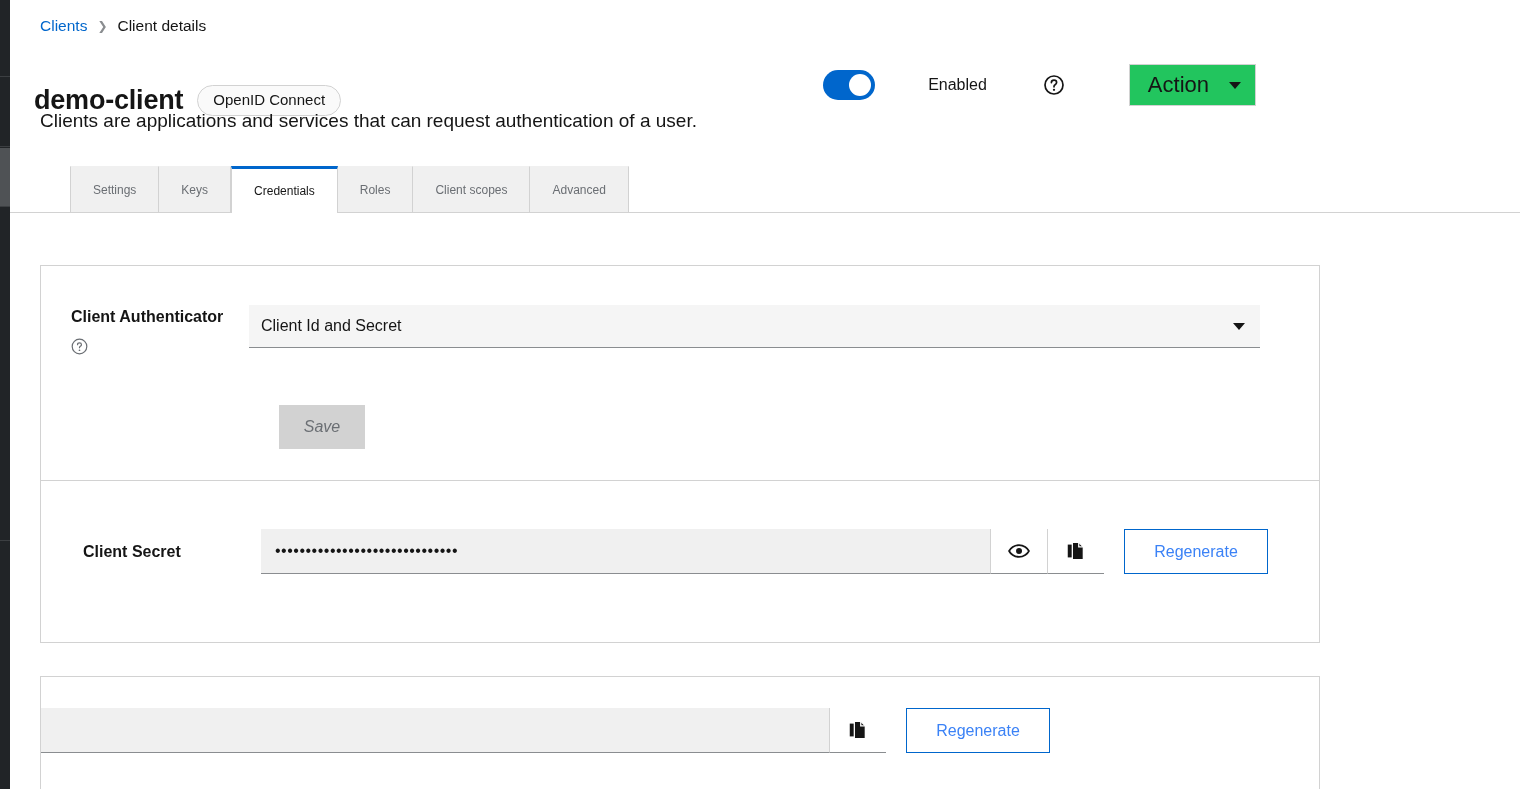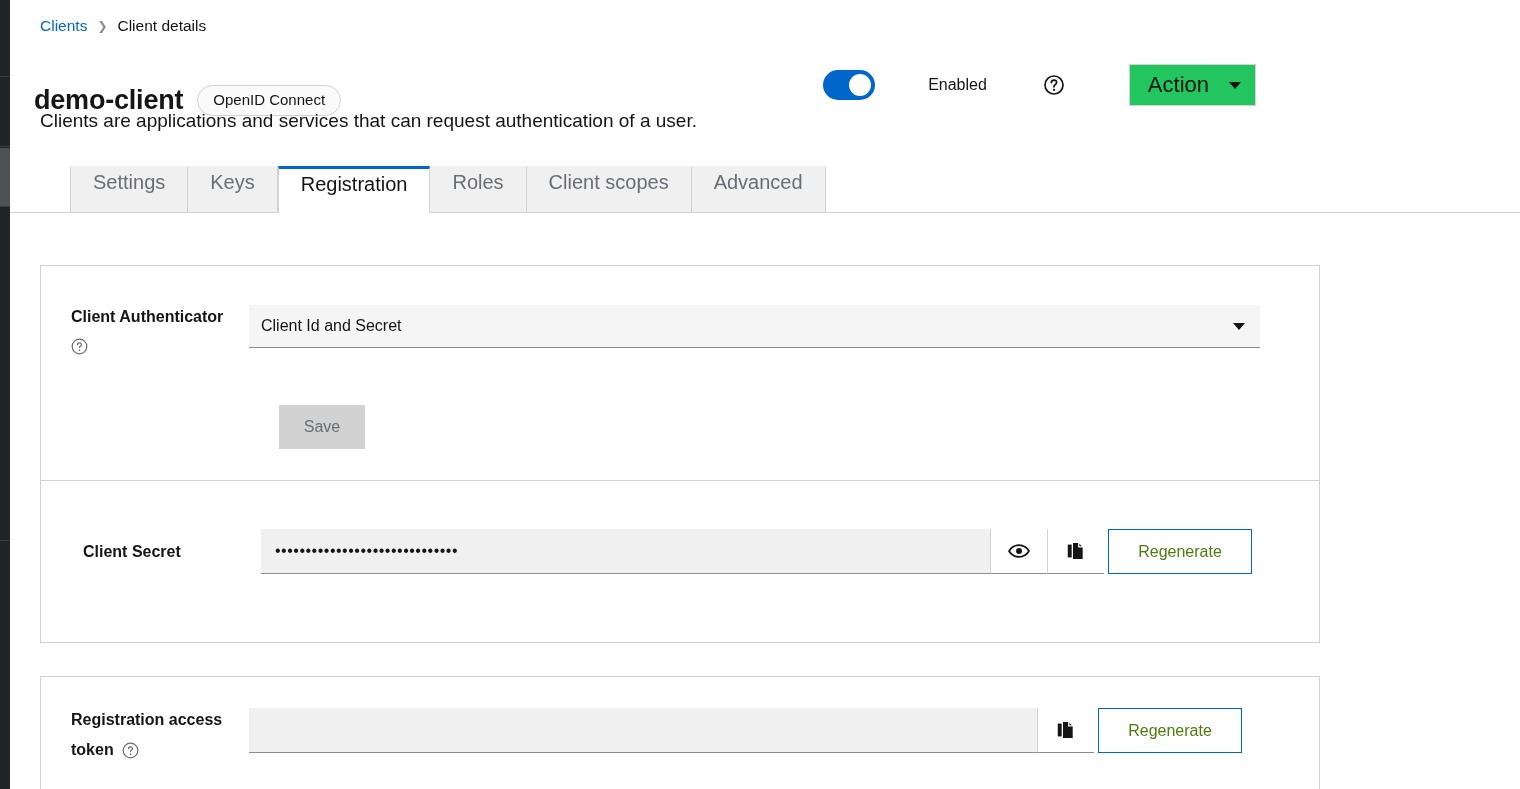--- a/index.html
+++ b/index.html
@@ -161,24 +161,24 @@
   .tabs {
     position: absolute;
     left: 70px; top: 166px;
     display: flex;
     height: 47px;
   }
   .tab {
     background: #f0f0f0;
     border-right: 1px solid #d2d2d2;
     border-top: 1px solid transparent;
-    padding: 4px 22px;
-    display: flex;
-    align-items: flex-start;
-    font-size: 20px;
+    padding: 12px 22px;
+    display: flex;
+    align-items: center;
+    font-size: 12px;
     color: #6a6e73;
     cursor: pointer;
     position: relative;
   }
   .tab:first-child { border-left: 1px solid #d2d2d2; }
   .tab.active {
     background: #ffffff;
     color: #151515;
     border-top: 3px solid #06c;
     border-left: 1px solid #d2d2d2;
@@ -258,20 +258,21 @@
   }
 
   .btn-save {
     width: 86px; height: 44px;
     background: #d2d2d2;
     color: #6a6e73;
     border: none;
     font-size: 16px;
     font-family: "Liberation Sans", sans-serif;
     cursor: not-allowed;
+    font-style: italic;
   }
 
   
   .input-group {
     display: flex;
     align-items: stretch;
     height: 45px;
   }
   .ig-input {
     background: #f0f0f0;
@@ -291,26 +292,26 @@
     background: #ffffff;
     border: none;
     border-bottom: 1px solid #8a8d90;
     border-left: 1px solid #d2d2d2;
     display: flex;
     align-items: center;
     justify-content: center;
     cursor: pointer;
   }
   .btn-regenerate {
-    margin-left: 4px;
+    margin-left: 20px;
     height: 45px;
     min-width: 144px;
     background: #ffffff;
     border: 1px solid #06c;
-    color: #4d7c0f;
+    color: #3b82f6;
     font-size: 16px;
     font-family: "Liberation Sans", sans-serif;
     display: flex;
     align-items: center;
     justify-content: center;
     cursor: pointer;
   }
 </style>
 </head>
 <body>
@@ -354,21 +355,21 @@
   </div>
 
   <div class="tabs">
     <div class="tab">
         <span>Settings</span>
       </div>
     <div class="tab">
         <span>Keys</span>
       </div>
     <div class="tab active">
-        <span>Registration</span>
+        <span>Credentials</span>
       </div>
     <div class="tab">
         <span>Roles</span>
       </div>
     <div class="tab">
         <span>Client scopes</span>
       </div>
     <div class="tab">
         <span>Advanced</span>
       </div>
@@ -419,31 +420,20 @@
           </svg>
         </button>
       </div>
       <button class="btn-regenerate">Regenerate</button>
     </div>
 
   </div>
 
   <div class="card card-2">
     <div class="form-row" style="top:31px; left:0;">
-      <div class="form-label">
-        <div>Registration access</div>
-        <div style="margin-top:6px; display:flex; align-items:center;">
-          <span>token</span>
-          <svg class="help-sm" style="margin-left:8px;" viewBox="0 0 20 20">
-            <circle cx="10" cy="10" r="8.6" fill="none" stroke="#6a6e73" stroke-width="1.4"></circle>
-            <path d="M7.7 7.9c0-1.2 1-2.1 2.3-2.1 1.3 0 2.3.9 2.3 2 0 1-.5 1.4-1.3 1.9-.7.5-1 .8-1 1.5v.3" fill="none" stroke="#6a6e73" stroke-width="1.4" stroke-linecap="round"></path>
-            <circle cx="10" cy="14.4" r="1" fill="#6a6e73"></circle>
-          </svg>
-        </div>
-      </div>
       <div class="input-group">
         <div class="ig-input" style="width:788px;"></div>
         <button class="ig-btn">
           <svg width="22" height="22" viewBox="0 0 24 24">
             <path d="M3 5h6v14H3z" fill="#151515"></path>
             <path d="M8 2.5h7l5 5v14H8z" fill="#151515"></path>
             <path d="M8 2.5h7l5 5v14H8z" fill="none" stroke="#ffffff" stroke-width="1.4"></path>
             <path d="M15 2.5v5h5" fill="none" stroke="#ffffff" stroke-width="1.4"></path>
           </svg>
         </button>

